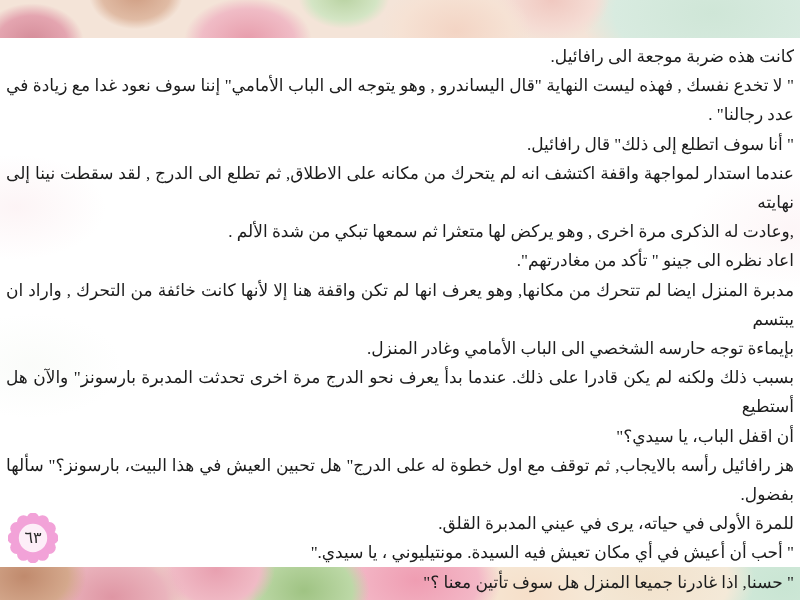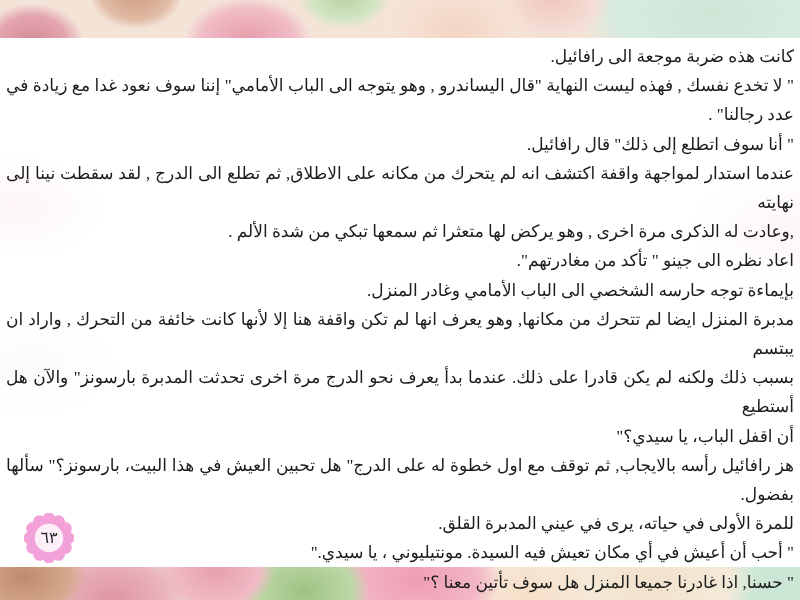--- a/index.html
+++ b/index.html
@@ -62,21 +62,21 @@
     white-space:nowrap;
     overflow:hidden;
   }
   .line.justify{
     white-space:normal;
     text-align:justify;
     text-align-last:justify;
   }
   
   .badge{
-    position:absolute;left:24px;bottom:37px;width:50px;height:50px;
+    position:absolute;left:8px;bottom:37px;width:50px;height:50px;
   }
   .badge svg{display:block;}
   .badge-num{
     position:absolute;inset:0;
     display:flex;align-items:center;justify-content:center;
     font-size:16px;color:#2a2a2a;
     padding-bottom:2px;
   }
 </style>
 </head>
@@ -89,22 +89,22 @@
 
   <div class="content">
     <div class="text-block">
       <div class="line">كانت هذه ضربة موجعة الى رافائيل.</div>
       <div class="line justify">" لا تخدع نفسك , فهذه ليست النهاية "قال اليساندرو , وهو يتوجه الى الباب الأمامي" إننا سوف نعود غدا مع زيادة في</div>
       <div class="line">عدد رجالنا" .</div>
       <div class="line">" أنا سوف اتطلع إلى ذلك" قال رافائيل.</div>
       <div class="line justify">عندما استدار لمواجهة واقفة اكتشف انه لم يتحرك من مكانه على الاطلاق, ثم تطلع الى الدرج , لقد سقطت نينا إلى نهايته</div>
       <div class="line">,وعادت له الذكرى مرة اخرى , وهو يركض لها متعثرا ثم سمعها تبكي من شدة الألم .</div>
       <div class="line">اعاد نظره الى جينو " تأكد من مغادرتهم".</div>
+      <div class="line justify">مدبرة المنزل ايضا لم تتحرك من مكانها, وهو يعرف انها لم تكن واقفة هنا إلا لأنها كانت خائفة من التحرك , واراد ان يبتسم</div>
       <div class="line">بإيماءة توجه حارسه الشخصي الى الباب الأمامي وغادر المنزل.</div>
-      <div class="line justify">مدبرة المنزل ايضا لم تتحرك من مكانها, وهو يعرف انها لم تكن واقفة هنا إلا لأنها كانت خائفة من التحرك , واراد ان يبتسم</div>
       <div class="line justify">بسبب ذلك ولكنه لم يكن قادرا على ذلك. عندما بدأ يعرف نحو الدرج مرة اخرى تحدثت المدبرة بارسونز" والآن هل أستطيع</div>
       <div class="line">أن اقفل الباب، يا سيدي؟"</div>
       <div class="line justify">هز رافائيل رأسه بالايجاب, ثم توقف مع اول خطوة له على الدرج" هل تحبين العيش في هذا البيت، بارسونز؟" سألها بفضول.</div>
       <div class="line">للمرة الأولى في حياته، يرى في عيني المدبرة القلق.</div>
       <div class="line">" أحب أن أعيش في أي مكان تعيش فيه السيدة. مونتيليوني ، يا سيدي."</div>
       <div class="line">" حسنا, اذا غادرنا جميعا المنزل هل سوف تأتين معنا ؟"</div>
 
     </div>
   </div>
 

